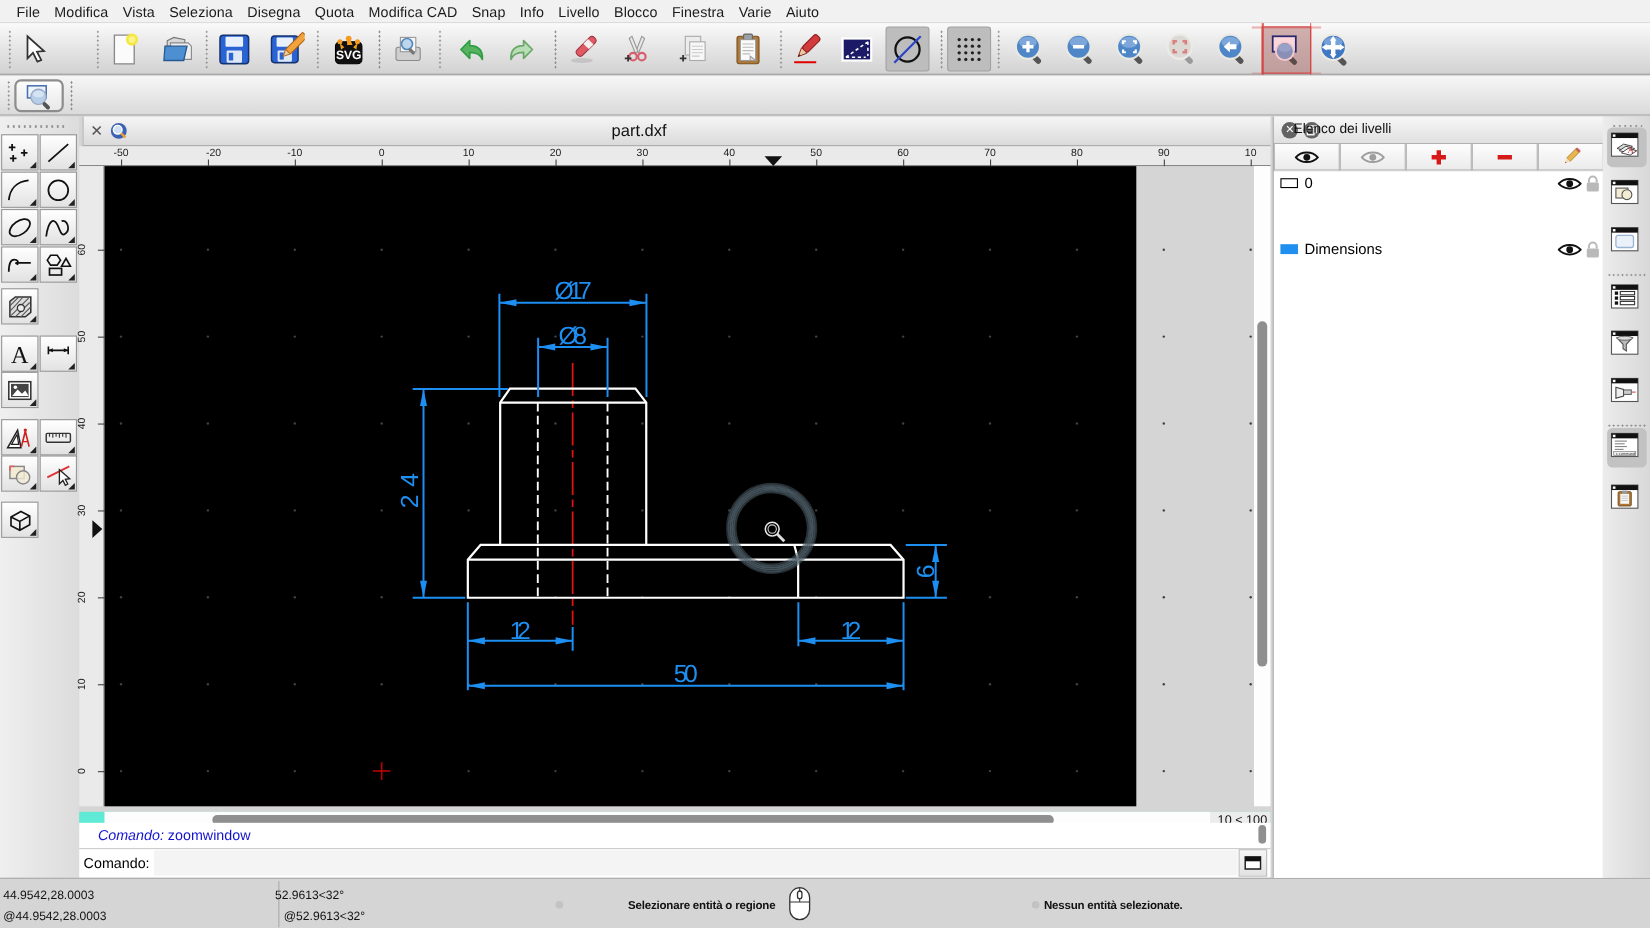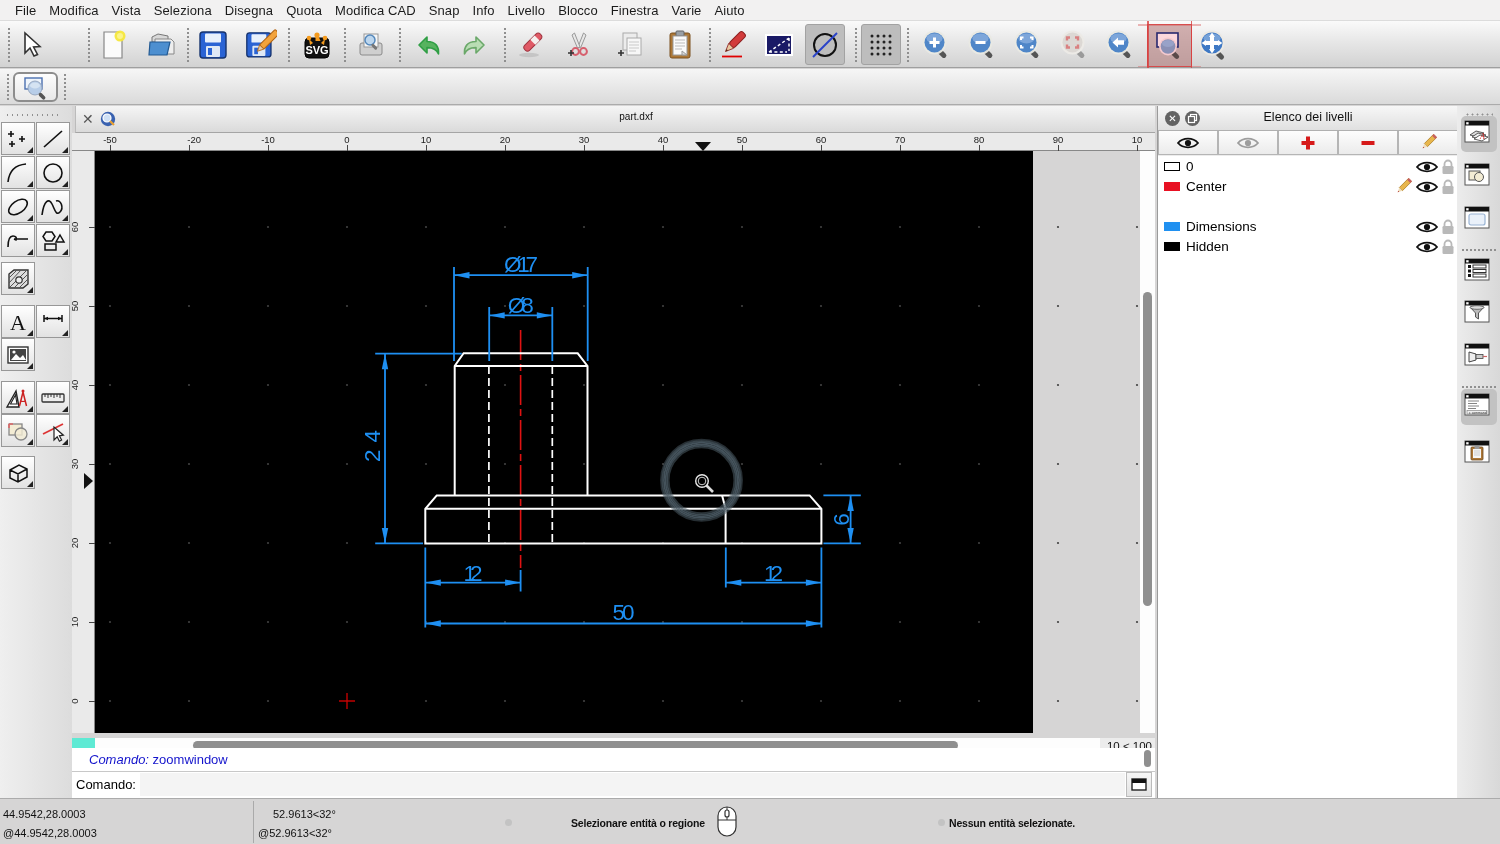--- a/index.html
+++ b/index.html
@@ -267,21 +267,21 @@
       </svg>
 </div>
   </div>
 <div id="titlebar">
 <div class="abs" style="left:6px;top:6px;width:14px;height:14px;font-size:14px;color:#555;line-height:14px">✕</div>
 <div class="abs" style="left:24px;top:5px"><svg width="17" height="17" viewBox="0 0 17 17" style="">
         <circle cx="8" cy="8" r="7.2" fill="#3a62b0"></circle>
         <circle cx="7" cy="7" r="4" fill="#cfe0f5" stroke="#fff" stroke-width="1.2"></circle>
         <path d="M10 10 l4 4" stroke="#e8a030" stroke-width="2.2"></path>
       </svg></div>
-<div class="abs" style="left:480px;top:5px;width:160px;text-align:center;font-size:10px;color:#111">part.dxf</div>
+<div class="abs" style="left:480px;top:5px;width:160px;font-size:15px;color:#111">part.dxf</div>
 </div>
 <div id="palette">
 <div class="abs" style="left:5px;top:7px;width:56px;height:4px;background-image:radial-gradient(circle,#909090 0.9px,transparent 1.1px);background-size:5px 4px"></div>
 <div class="pbtn" style="left:1px;top:16px">
       <svg width="26" height="26" viewBox="0 0 26 26" style="">
         <g stroke="#111" stroke-width="1.6">
           <path d="M6 5 v6 M3 8 h6"></path>
           <path d="M17 10 v6 M14 13 h6"></path>
           <path d="M7 15 v6 M4 18 h6"></path>
         </g>
@@ -627,40 +627,40 @@
 <svg width="16" height="14" viewBox="0 0 16 14" style="margin:5px 0 0 4px">
         <rect x="1" y="1" width="14" height="11" fill="#fff" stroke="#222" stroke-width="1.4"></rect>
         <rect x="1" y="1" width="14" height="4" fill="#111"></rect>
       </svg>
 </div>
   </div>
 <div id="statusbar">
 <div class="abs" style="left:3px;top:9px">44.9542,28.0003</div>
 <div class="abs" style="left:3px;top:28px">@44.9542,28.0003</div>
 <div class="abs" style="left:253px;top:2px;width:1px;height:42px;background:#aaa"></div>
-<div class="abs" style="left:273px;top:9px">52.9613&lt;32°</div>
+<div class="abs" style="left:250px;top:9px">52.9613&lt;32°</div>
 <div class="abs" style="left:258px;top:28px">@52.9613&lt;32°</div>
 <div class="abs" style="left:505px;top:20px;width:7px;height:7px;border-radius:50%;background:#c3c3c3"></div>
 <div class="abs" style="left:571px;top:18px;font-weight:600;font-size:10.5px;letter-spacing:-0.2px">Selezionare entità o regione</div>
 <div class="abs" style="left:716px;top:7px"><svg width="22" height="32" viewBox="0 0 22 32" style="">
         <rect x="2" y="1" width="18" height="29" rx="9" fill="#fff" stroke="#333" stroke-width="1.2"></rect>
         <path d="M2 14 h18 M11 1 v13" stroke="#333" stroke-width="1"></path>
         <rect x="9" y="4" width="4" height="7" rx="2" fill="#fff" stroke="#333" stroke-width="1.2"></rect>
       </svg></div>
 <div class="abs" style="left:938px;top:20px;width:7px;height:7px;border-radius:50%;background:#c3c3c3"></div>
 <div class="abs" style="left:949px;top:18px;font-weight:600;font-size:10.5px;letter-spacing:-0.2px">Nessun entità selezionate.</div>
 </div>
 <div id="rpanel">
 <div id="rphead">
 <div class="abs" style="left:7px;top:5px;width:15px;height:15px;border-radius:50%;background:#636363;color:#fff;font-size:10px;text-align:center;line-height:15px">✕</div>
 <div class="abs" style="left:27px;top:5px;width:15px;height:15px;border-radius:50%;background:#636363"><svg width="15" height="15" viewBox="0 0 15 15" style="">
           <rect x="5.5" y="3.5" width="6" height="6" fill="none" stroke="#fff" stroke-width="1.2"></rect>
           <rect x="3.5" y="5.5" width="6" height="6" fill="#636363" stroke="#fff" stroke-width="1.2"></rect>
         </svg></div>
-<div class="abs" style="left:0;top:4px;width:300px;text-align:center;font-size:12.5px;color:#111">Elenco dei livelli</div>
+<div class="abs" style="left:18px;top:4px;width:300px;font-size:12.5px;color:#111">Elenco dei livelli</div>
 </div>
 <div class="rpbtn" style="left:0px;width:60px">
       <div style="display:flex;justify-content:center;align-items:center;height:100%">
         <svg width="22" height="14" viewBox="0 0 22 14" style="">
           <path d="M1 7 C6 1.2 16 1.2 21 7 C16 12.8 6 12.8 1 7 Z" fill="none" stroke="#111" stroke-width="1.8"></path>
           <circle cx="11" cy="7" r="3.1" fill="#111"></circle>
         </svg>
       </div>
     </div>
 <div class="rpbtn" style="left:60px;width:60px">
@@ -703,55 +703,23 @@
 <div class="nm">0</div>
 <div class="abs" style="left:258px;top:3px"><svg width="22" height="14" viewBox="0 0 22 14" style="">
           <path d="M1 7 C6 1.2 16 1.2 21 7 C16 12.8 6 12.8 1 7 Z" fill="none" stroke="#111" stroke-width="1.8"></path>
           <circle cx="11" cy="7" r="3.1" fill="#111"></circle>
         </svg></div>
 <div class="abs" style="left:282px;top:2px"><svg width="16" height="16" viewBox="0 0 16 16" style="">
           <path d="M4.5 7 V5 a3.5 3.5 0 0 1 7 0 V7" fill="none" stroke="#b9b9b9" stroke-width="1.8"></path>
           <rect x="2.5" y="7" width="11" height="8" rx="1.2" fill="#b9b9b9"></rect>
         </svg></div>
 </div>
-<div class="lrow" style="top:71px">
-<div class="sw" style="background:#e81123;"></div>
-<div class="nm">Center</div>
-<div class="abs" style="left:236px;top:1px"><svg width="18" height="18" viewBox="0 0 18 18" style="">
-          <g transform="rotate(45 9 9)">
-            <rect x="6.8" y="-1" width="4.4" height="13" fill="#e8b64c" stroke="#a87820" stroke-width="0.7"></rect>
-            <path d="M6.8 12 l2.2 4.5 2.2-4.5 z" fill="#f0ddb8"></path>
-            <path d="M8.3 15 l0.7 1.5 0.7-1.5 z" fill="#b03030"></path>
-            <rect x="6.8" y="-1.5" width="4.4" height="2.5" fill="#c86060"></rect>
-          </g>
-        </svg></div>
-<div class="abs" style="left:258px;top:3px"><svg width="22" height="14" viewBox="0 0 22 14" style="">
-          <path d="M1 7 C6 1.2 16 1.2 21 7 C16 12.8 6 12.8 1 7 Z" fill="none" stroke="#111" stroke-width="1.8"></path>
-          <circle cx="11" cy="7" r="3.1" fill="#111"></circle>
-        </svg></div>
-<div class="abs" style="left:282px;top:2px"><svg width="16" height="16" viewBox="0 0 16 16" style="">
-          <path d="M4.5 7 V5 a3.5 3.5 0 0 1 7 0 V7" fill="none" stroke="#b9b9b9" stroke-width="1.8"></path>
-          <rect x="2.5" y="7" width="11" height="8" rx="1.2" fill="#b9b9b9"></rect>
-        </svg></div>
-</div>
 <div class="lrow" style="top:111px">
 <div class="sw" style="background:#2090f0;"></div>
 <div class="nm">Dimensions</div>
-<div class="abs" style="left:258px;top:3px"><svg width="22" height="14" viewBox="0 0 22 14" style="">
-          <path d="M1 7 C6 1.2 16 1.2 21 7 C16 12.8 6 12.8 1 7 Z" fill="none" stroke="#111" stroke-width="1.8"></path>
-          <circle cx="11" cy="7" r="3.1" fill="#111"></circle>
-        </svg></div>
-<div class="abs" style="left:282px;top:2px"><svg width="16" height="16" viewBox="0 0 16 16" style="">
-          <path d="M4.5 7 V5 a3.5 3.5 0 0 1 7 0 V7" fill="none" stroke="#b9b9b9" stroke-width="1.8"></path>
-          <rect x="2.5" y="7" width="11" height="8" rx="1.2" fill="#b9b9b9"></rect>
-        </svg></div>
-</div>
-<div class="lrow" style="top:131px">
-<div class="sw" style="background:#000;"></div>
-<div class="nm">Hidden</div>
 <div class="abs" style="left:258px;top:3px"><svg width="22" height="14" viewBox="0 0 22 14" style="">
           <path d="M1 7 C6 1.2 16 1.2 21 7 C16 12.8 6 12.8 1 7 Z" fill="none" stroke="#111" stroke-width="1.8"></path>
           <circle cx="11" cy="7" r="3.1" fill="#111"></circle>
         </svg></div>
 <div class="abs" style="left:282px;top:2px"><svg width="16" height="16" viewBox="0 0 16 16" style="">
           <path d="M4.5 7 V5 a3.5 3.5 0 0 1 7 0 V7" fill="none" stroke="#b9b9b9" stroke-width="1.8"></path>
           <rect x="2.5" y="7" width="11" height="8" rx="1.2" fill="#b9b9b9"></rect>
         </svg></div>
 </div>
 </div>

